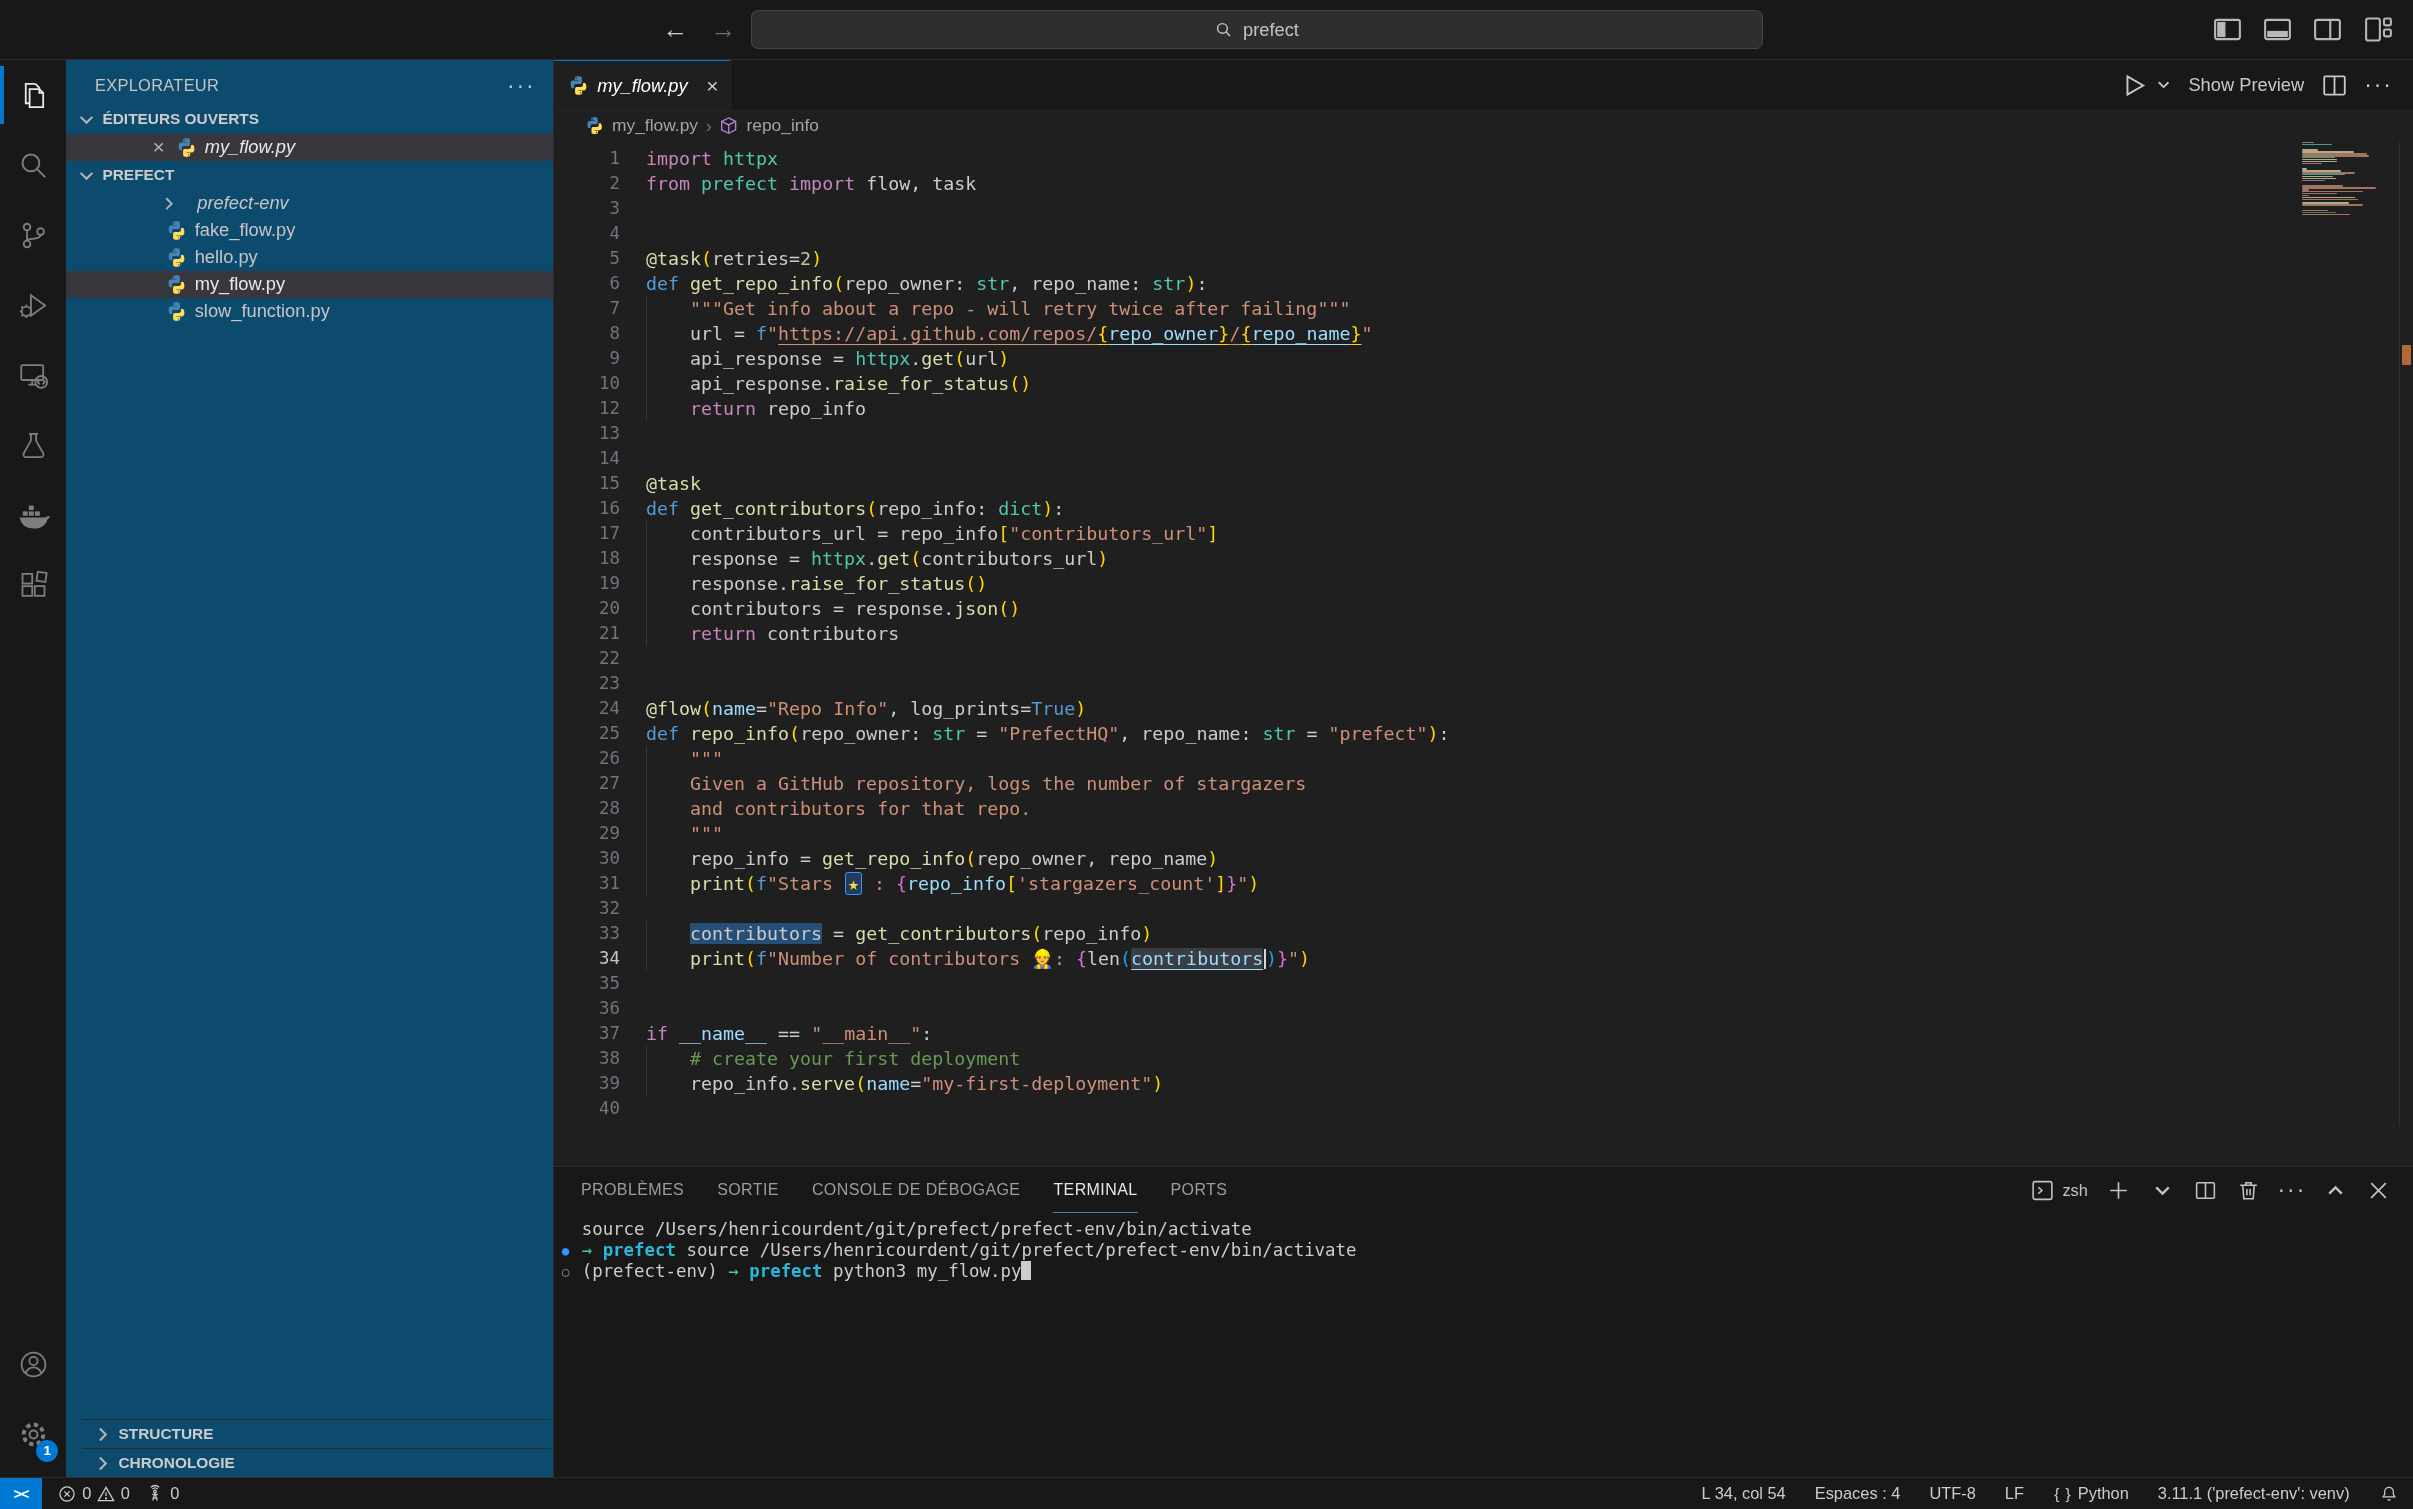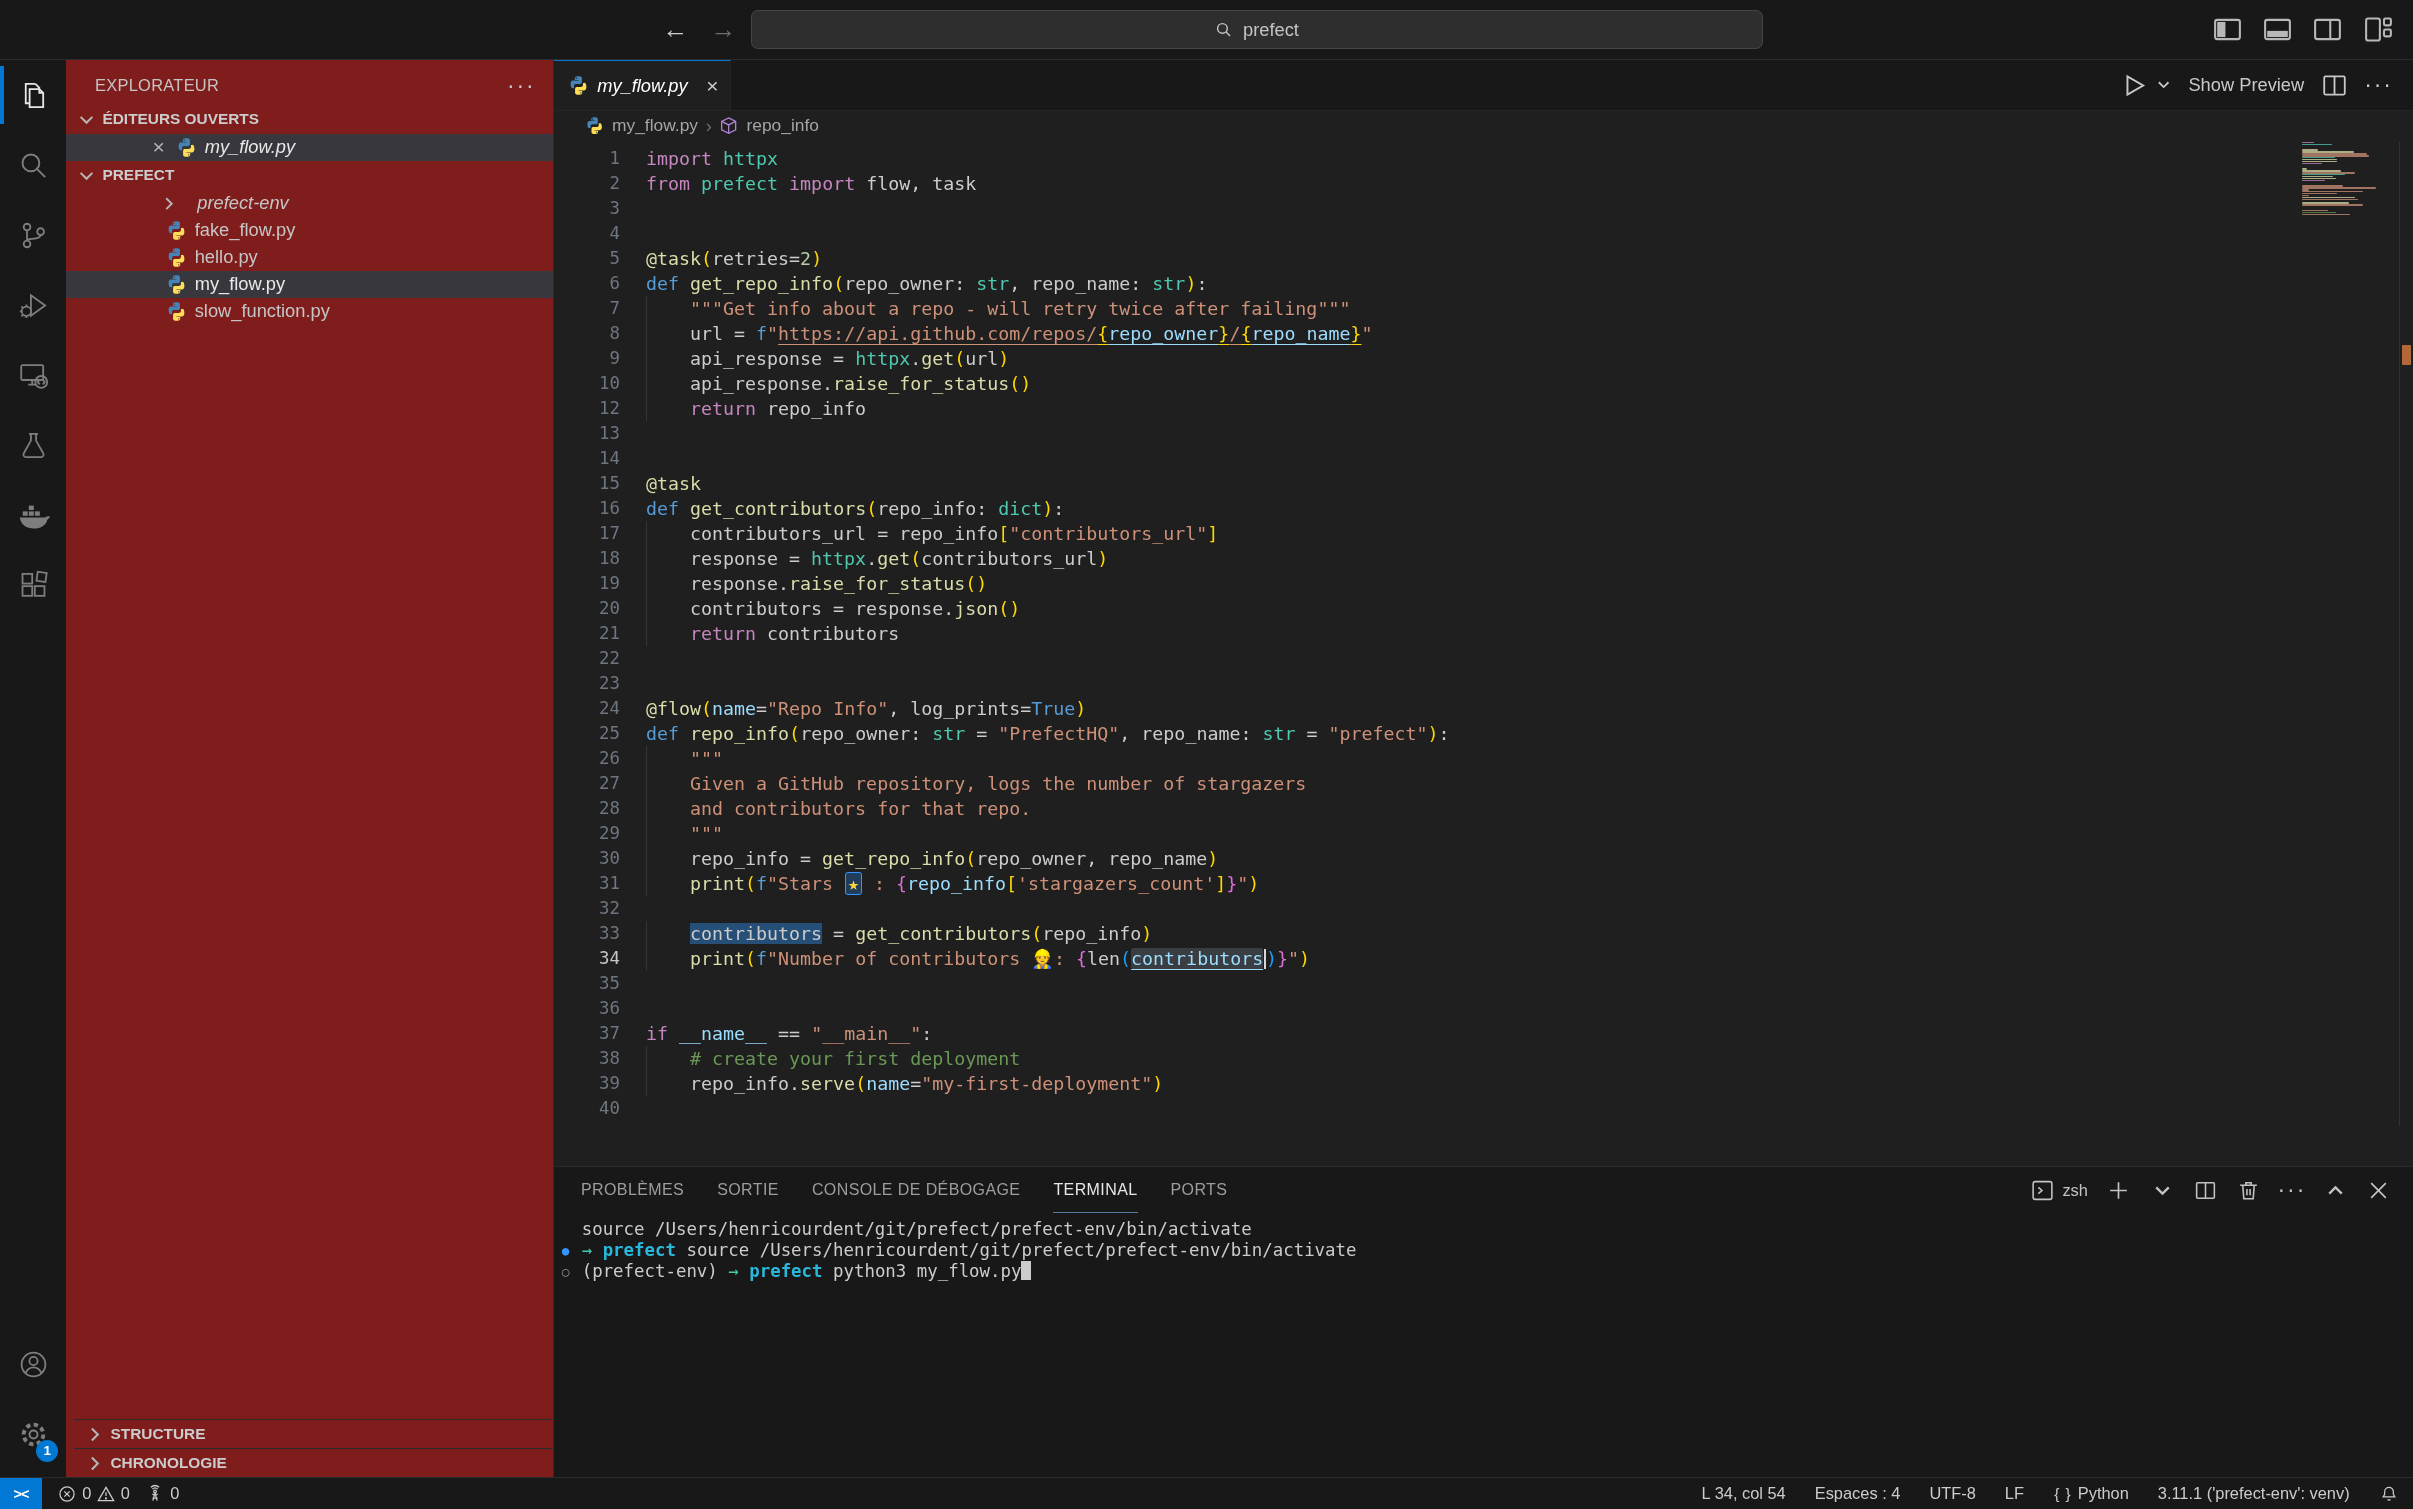--- a/index.html
+++ b/index.html
@@ -16,34 +16,34 @@
   
   #main{display:flex;height:1417px;}
   
   #activitybar{width:66px;background:#181818;display:flex;flex-direction:column;flex:none;}
   .ab-item{height:70px;display:flex;align-items:center;justify-content:center;position:relative;color:#7e7e7e;}
   .ab-item.active{color:#e7e7e7;}
   .ab-item.active::before{content:"";position:absolute;left:0;top:5.8px;bottom:5.8px;width:3.9px;background:#0078d4;}
   .ab-bottom{margin-top:auto;padding-bottom:7.7px;display:flex;flex-direction:column;}
   .badge{position:absolute;right:7.7px;bottom:7.7px;width:22px;height:22px;border-radius:50%;background:#0078d4;color:#fff;font-size:13.5px;font-weight:bold;display:flex;align-items:center;justify-content:center;}
   
-  #sidebar{width:488px;background:#7f1d1d;border-right:1px solid #2b2b2b;flex:none;position:relative;box-sizing:border-box;font-size:18.3px;}
+  #sidebar{width:488px;background:#0c4a6e;border-right:1px solid #2b2b2b;flex:none;position:relative;box-sizing:border-box;font-size:18.3px;}
   .sb-title{height:39px;display:flex;align-items:center;padding:5.8px 17.4px 0 29px;font-size:16.4px;color:#c5c5c5;letter-spacing:0.3px;}
   .sb-title .more{margin-left:auto;font-size:23px;color:#c5c5c5;letter-spacing:1.9px;}
   .sb-sec-head{height:29px;display:flex;align-items:center;gap:5.8px;padding-left:9.7px;font-weight:bold;font-size:15.4px;color:#cccccc;}
   .sb-sec-head .chev{width:21px;height:21px;color:#b5b5b5;}
   .sb-row{height:27px;display:flex;align-items:center;gap:7.7px;padding-left:100px;color:#c5c5c5;}
   .sb-row.selected{background:#37373d;color:#e8e8e8;}
   .sb-row .pyic{width:21px;height:21px;flex:none;}
   .sb-row.openrow{padding-left:83px;}
   .sb-row .close-x{font-size:21px;color:#b5b5b5;width:19.3px;text-align:center;}
   .sb-row.folder{padding-left:93px;gap:19px;font-style:italic;}
   .sb-row .chev{width:19.3px;height:19.3px;color:#b5b5b5;}
   .italic{font-style:italic;}
-  .sb-bottom{position:absolute;left:8px;right:0;bottom:0;margin-top:16px;}
+  .sb-bottom{position:absolute;left:16px;right:0;bottom:0;margin-top:16px;}
   .sb-bottom .sb-sec-head{border-top:1px solid #2b2b2b;height:28px;}
   
   #editorcol{flex:1;display:flex;flex-direction:column;min-width:0;background:#1f1f1f;}
   #tabbar{height:51px;background:#181818;display:flex;align-items:stretch;border-bottom:1px solid #252525;box-sizing:border-box;}
   .tab{width:177px;background:#1f1f1f;display:flex;align-items:center;gap:8.7px;padding:0 11.6px 0 13.5px;border-top:1.9px solid #0078d4;border-right:1px solid #252525;box-sizing:border-box;color:#ffffff;font-size:18.3px;}
   .tab .pyic{width:21px;height:21px;}
   .tab .close-x{margin-left:auto;font-size:21px;color:#cccccc;}
   .ed-actions{margin-left:auto;display:flex;align-items:center;gap:15.4px;padding-right:21px;color:#c8c8c8;font-size:18.3px;}
   .ed-actions .ic{width:29px;height:29px;}
   .ed-actions .ic.small{width:19.3px;height:19.3px;margin-left:-9.7px;}

